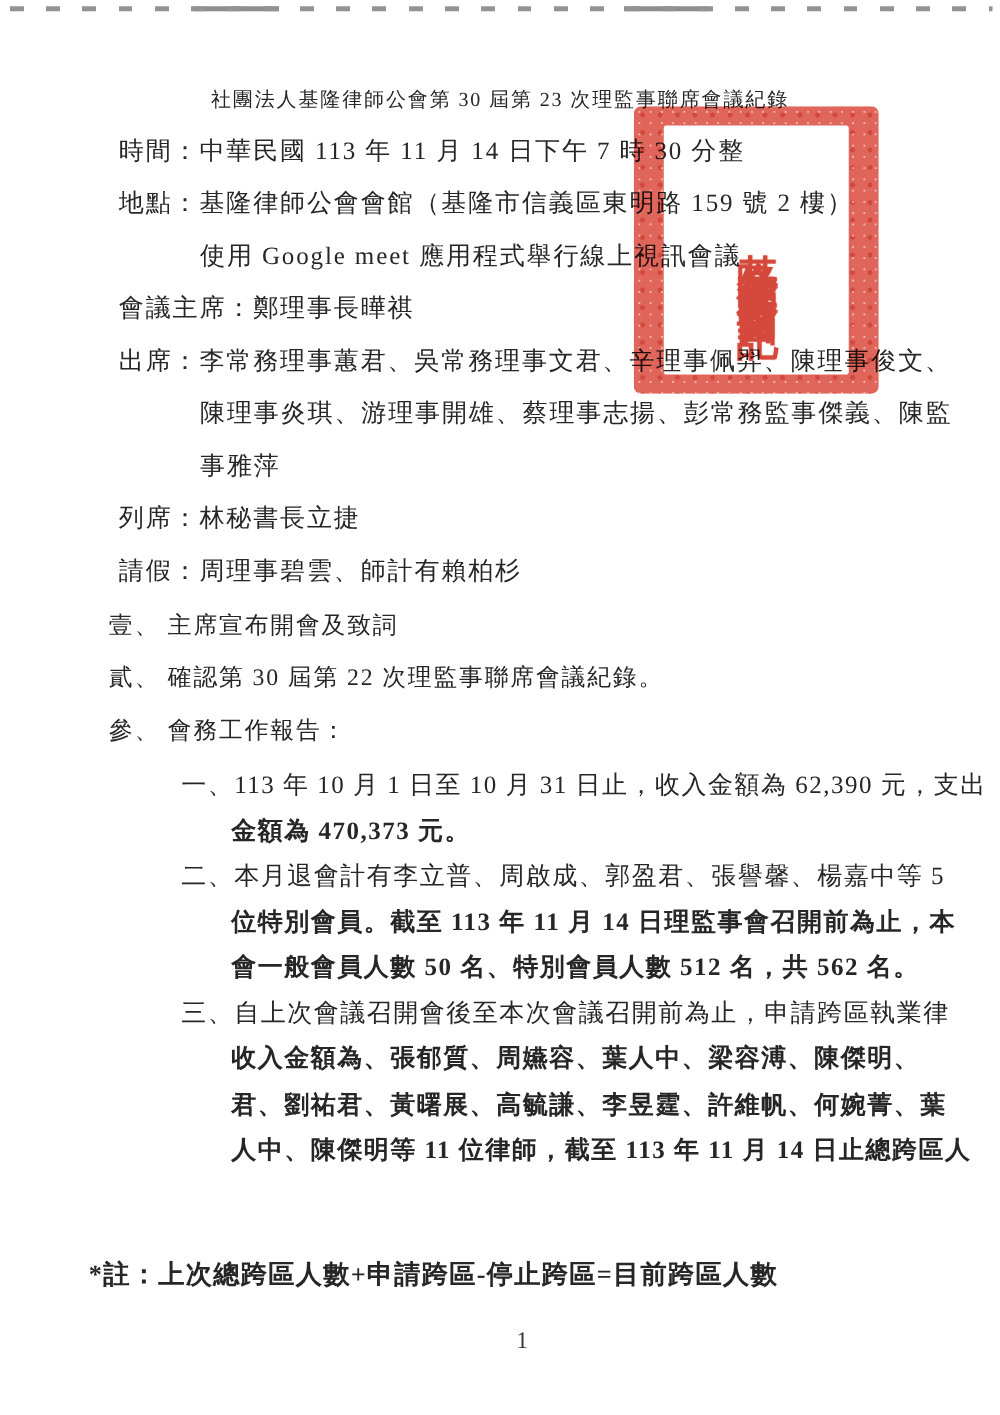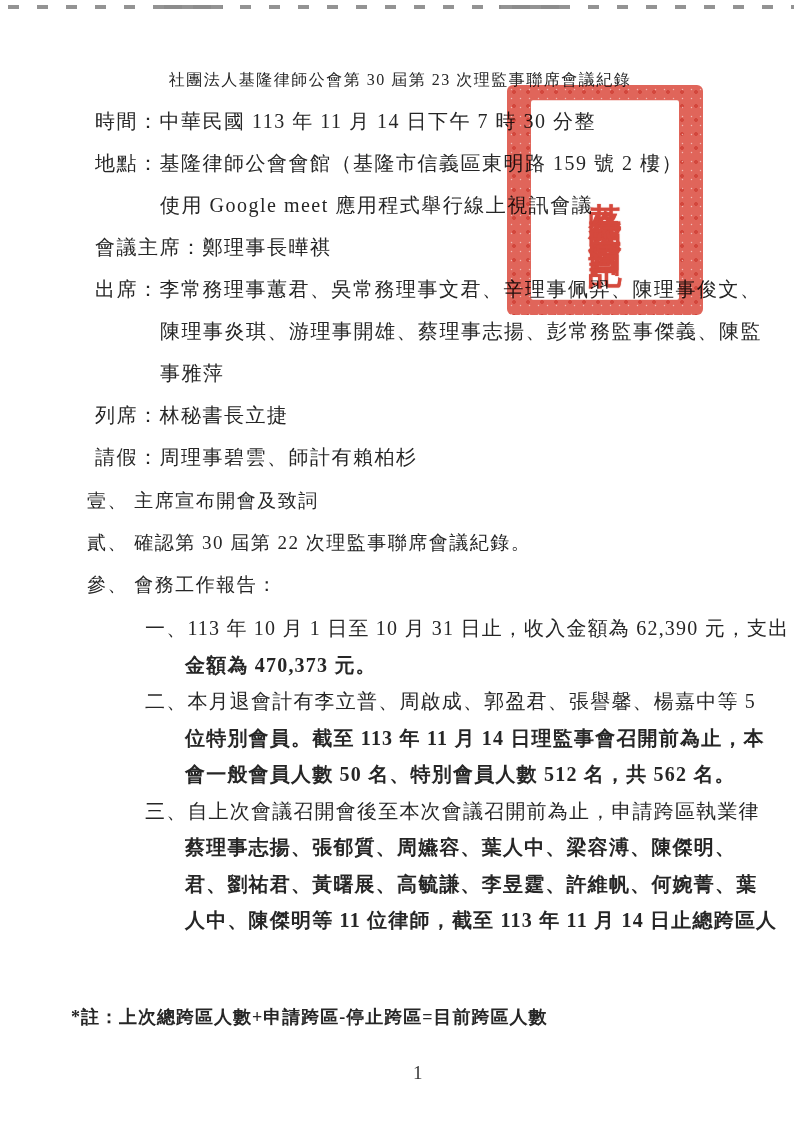--- a/index.html
+++ b/index.html
@@ -41,21 +41,21 @@
   }
   .report-block {
     position: absolute; top: 610px; left: 145px; right: 20px;
     font-size: 20px; letter-spacing: 1.2px; line-height: 36.5px;
   }
   .line { white-space: nowrap; }
   .meta-block .ind1 { padding-left: 65px; }
   .report-block .ind1 { padding-left: 40px; font-weight: bold; }
   .footnote {
     position: absolute; top: 1005px; left: 71px;
-    font-size: 18px; font-weight: 700; letter-spacing: 1px;
+    font-size: 21px; font-weight: 700; letter-spacing: 1px;
     white-space: nowrap;
   }
   .page-number {
     position: absolute; top: 1062px; left: 413px;
     font-size: 19px; color: #3a3a3a;
   }
   
   .seal {
     position: absolute; top: 85px; left: 507px;
     width: 196px; height: 230px;
@@ -110,21 +110,21 @@
     <div class="line">參、 會務工作報告：</div>
   </div>
 
   <div class="report-block">
     <div class="line">一、113 年 10 月 1 日至 10 月 31 日止，收入金額為 62,390 元，支出</div>
     <div class="line ind1">金額為 470,373 元。</div>
     <div class="line">二、本月退會計有李立普、周啟成、郭盈君、張譽馨、楊嘉中等 5</div>
     <div class="line ind1">位特別會員。截至 113 年 11 月 14 日理監事會召開前為止，本</div>
     <div class="line ind1">會一般會員人數 50 名、特別會員人數 512 名，共 562 名。</div>
     <div class="line">三、自上次會議召開會後至本次會議召開前為止，申請跨區執業律</div>
-    <div class="line ind1">蔡理事志揚、張郁質、周嬿容、葉人中、梁容溥、陳傑明、</div>
+    <div class="line ind1">收入金額為、張郁質、周嬿容、葉人中、梁容溥、陳傑明、</div>
     <div class="line ind1">君、劉祐君、黃曙展、高毓謙、李昱霆、許維帆、何婉菁、葉</div>
     <div class="line ind1">人中、陳傑明等 11 位律師，截至 113 年 11 月 14 日止總跨區人</div>
   </div>
 
   <div class="footnote">*註：上次總跨區人數+申請跨區-停止跨區=目前跨區人數</div>
 
   <div class="page-number">1</div>
 
   <div class="seal">
     <div class="seal-inner">基隆律師公會圖記</div>

